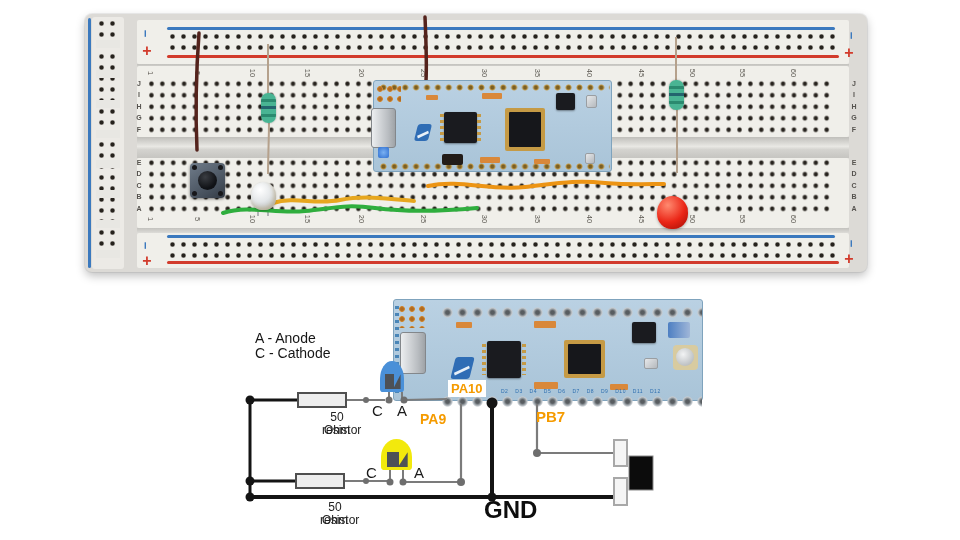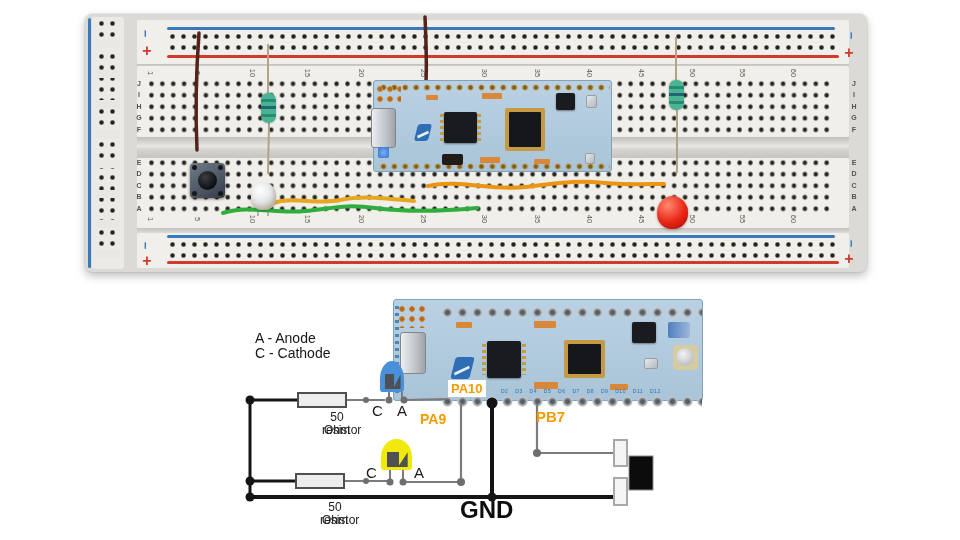--- a/index.html
+++ b/index.html
@@ -296,15 +296,15 @@
   <div class="led-dome" style="left:380px;top:361px;width:24px;height:31px;background:#4a90d8;"></div>
   <div class="led-dome" style="left:381px;top:439px;width:31px;height:31px;background:#f2e90c;"></div>
 
   <span class="ca-label" style="left:372px;top:402px;">C</span>
   <span class="ca-label" style="left:397px;top:402px;">A</span>
   <span class="ca-label" style="left:366px;top:464px;">C</span>
   <span class="ca-label" style="left:414px;top:464px;">A</span>
   <span class="pin-label" style="left:448px;top:380px;font-size:13px;background:#ffffff;padding:1px 3px;">PA10</span>
   <span class="pin-label" style="left:420px;top:411px;font-size:14px;">PA9</span>
   <span class="pin-label" style="left:536px;top:408px;font-size:15px;">PB7</span>
-  <span class="gnd-label" style="left:460px;top:496px;">GND</span>
+  <span class="gnd-label" style="left:484px;top:496px;">GND</span>
 
 </div>
 
 </body></html>

